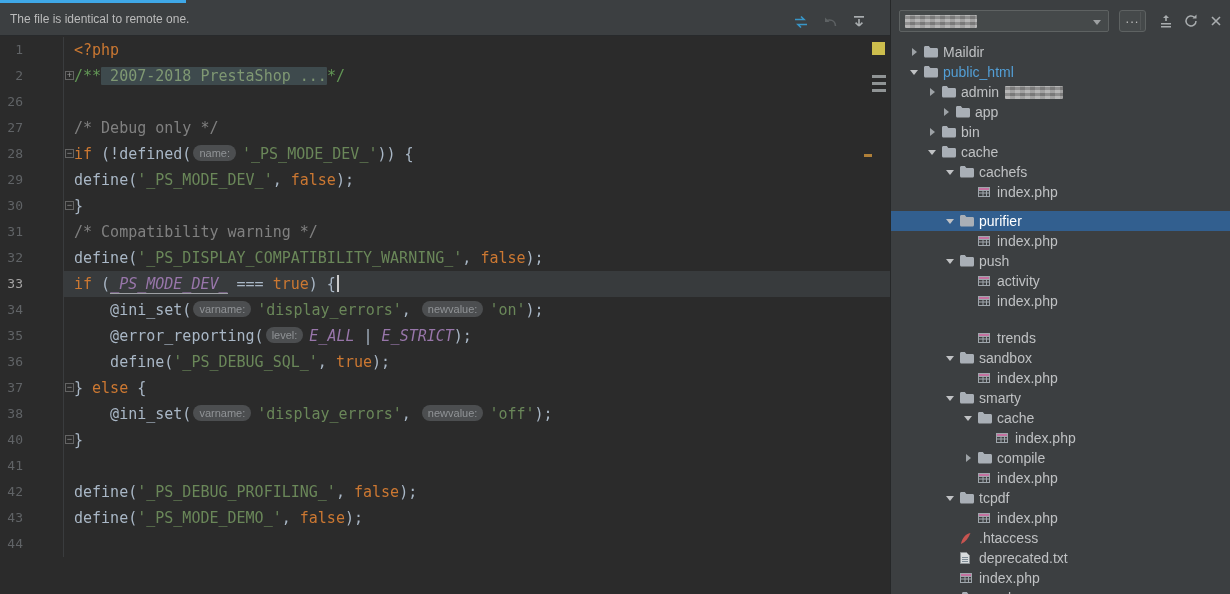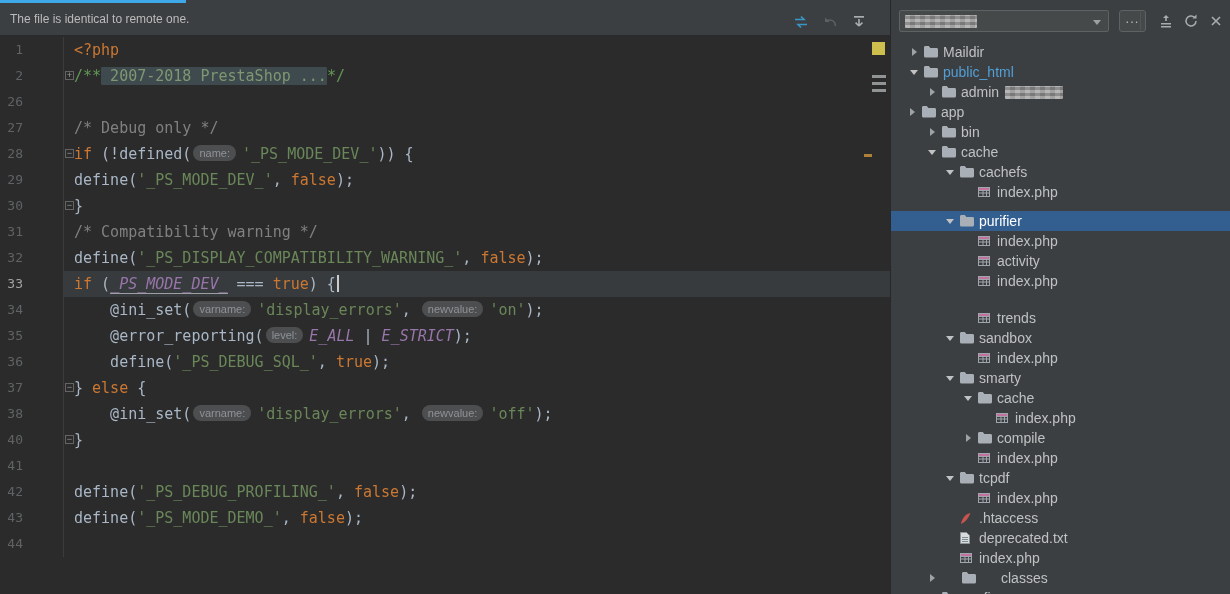--- a/index.html
+++ b/index.html
@@ -189,21 +189,21 @@
         <div class="trow" style="padding-left: 32px;">
           <span class="arrow col"></span>
           <span class="ticon">
             <svg width="16" height="14" viewBox="0 0 16 14">
               <path d="M1 2.5C1 1.7 1.6 1 2.4 1h3.4l1.6 2h6.2c.8 0 1.4.7 1.4 1.5V11c0 .8-.6 1.5-1.4 1.5H2.4C1.6 12.5 1 11.8 1 11V2.5z" fill="#A9AFB6"></path>
             </svg>
           </span>
           <span class="tlabel">admin</span>
           <span class="redacted"></span>
         </div>
-        <div class="trow" style="padding-left: 12px;">
+        <div class="trow" style="padding-left: 46px;">
           <span class="arrow col"></span>
           <span class="ticon">
             <svg width="16" height="14" viewBox="0 0 16 14">
               <path d="M1 2.5C1 1.7 1.6 1 2.4 1h3.4l1.6 2h6.2c.8 0 1.4.7 1.4 1.5V11c0 .8-.6 1.5-1.4 1.5H2.4C1.6 12.5 1 11.8 1 11V2.5z" fill="#A9AFB6"></path>
             </svg>
           </span>
           <span class="tlabel">app</span>
         </div>
         <div class="trow" style="padding-left: 32px;">
           <span class="arrow col"></span>
@@ -259,20 +259,29 @@
           <span class="ticon">
             <svg width="14" height="14" viewBox="0 0 14 14">
               <rect x="1.5" y="2.5" width="11" height="9" fill="none" stroke="#9FA6AC"></rect>
               <rect x="1.5" y="2.5" width="11" height="3" fill="#C4719F" stroke="#9FA6AC"></rect>
               <line x1="1.5" y1="8" x2="12.5" y2="8" stroke="#9FA6AC"></line>
               <line x1="6" y1="5.5" x2="6" y2="11.5" stroke="#9FA6AC"></line>
               <line x1="9.5" y1="5.5" x2="9.5" y2="11.5" stroke="#9FA6AC"></line>
             </svg>
           </span>
           <span class="tlabel">index.php</span>
+        </div>
+        <div class="trow" style="padding-left: 50px;">
+          <span class="arrow exp"></span>
+          <span class="ticon">
+            <svg width="16" height="14" viewBox="0 0 16 14">
+              <path d="M1 2.5C1 1.7 1.6 1 2.4 1h3.4l1.6 2h6.2c.8 0 1.4.7 1.4 1.5V11c0 .8-.6 1.5-1.4 1.5H2.4C1.6 12.5 1 11.8 1 11V2.5z" fill="#A9AFB6"></path>
+            </svg>
+          </span>
+          <span class="tlabel">push</span>
         </div>
         <div class="trow" style="padding-left: 68px;">
           <span class="arrow none"></span>
           <span class="ticon">
             <svg width="14" height="14" viewBox="0 0 14 14">
               <rect x="1.5" y="2.5" width="11" height="9" fill="none" stroke="#9FA6AC"></rect>
               <rect x="1.5" y="2.5" width="11" height="3" fill="#C4719F" stroke="#9FA6AC"></rect>
               <line x1="1.5" y1="8" x2="12.5" y2="8" stroke="#9FA6AC"></line>
               <line x1="6" y1="5.5" x2="6" y2="11.5" stroke="#9FA6AC"></line>
               <line x1="9.5" y1="5.5" x2="9.5" y2="11.5" stroke="#9FA6AC"></line>

